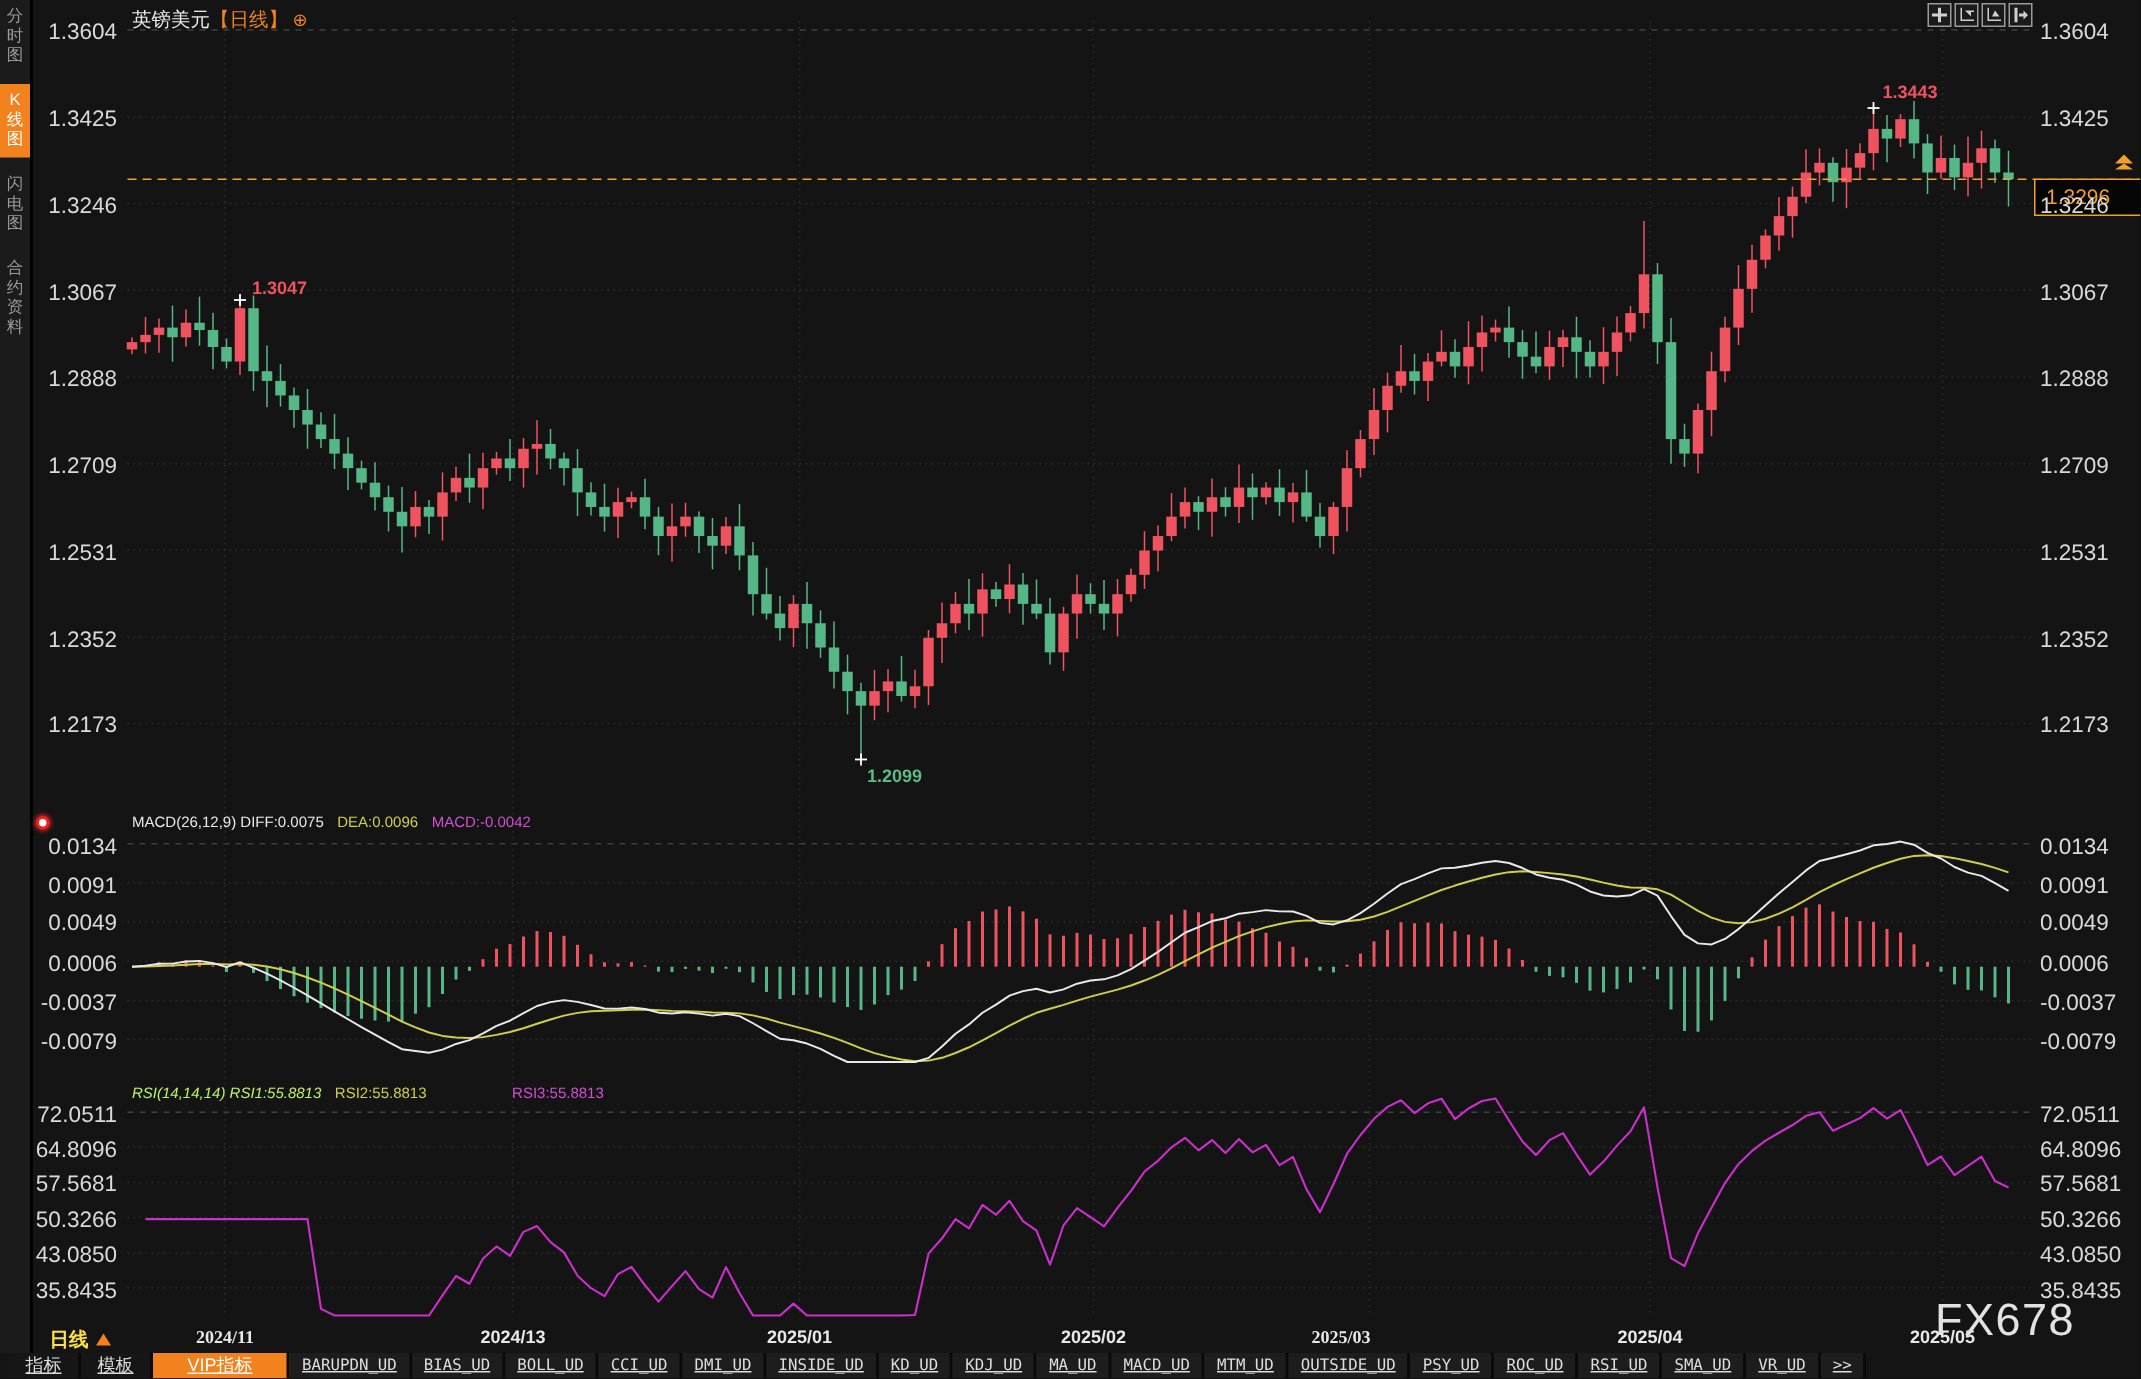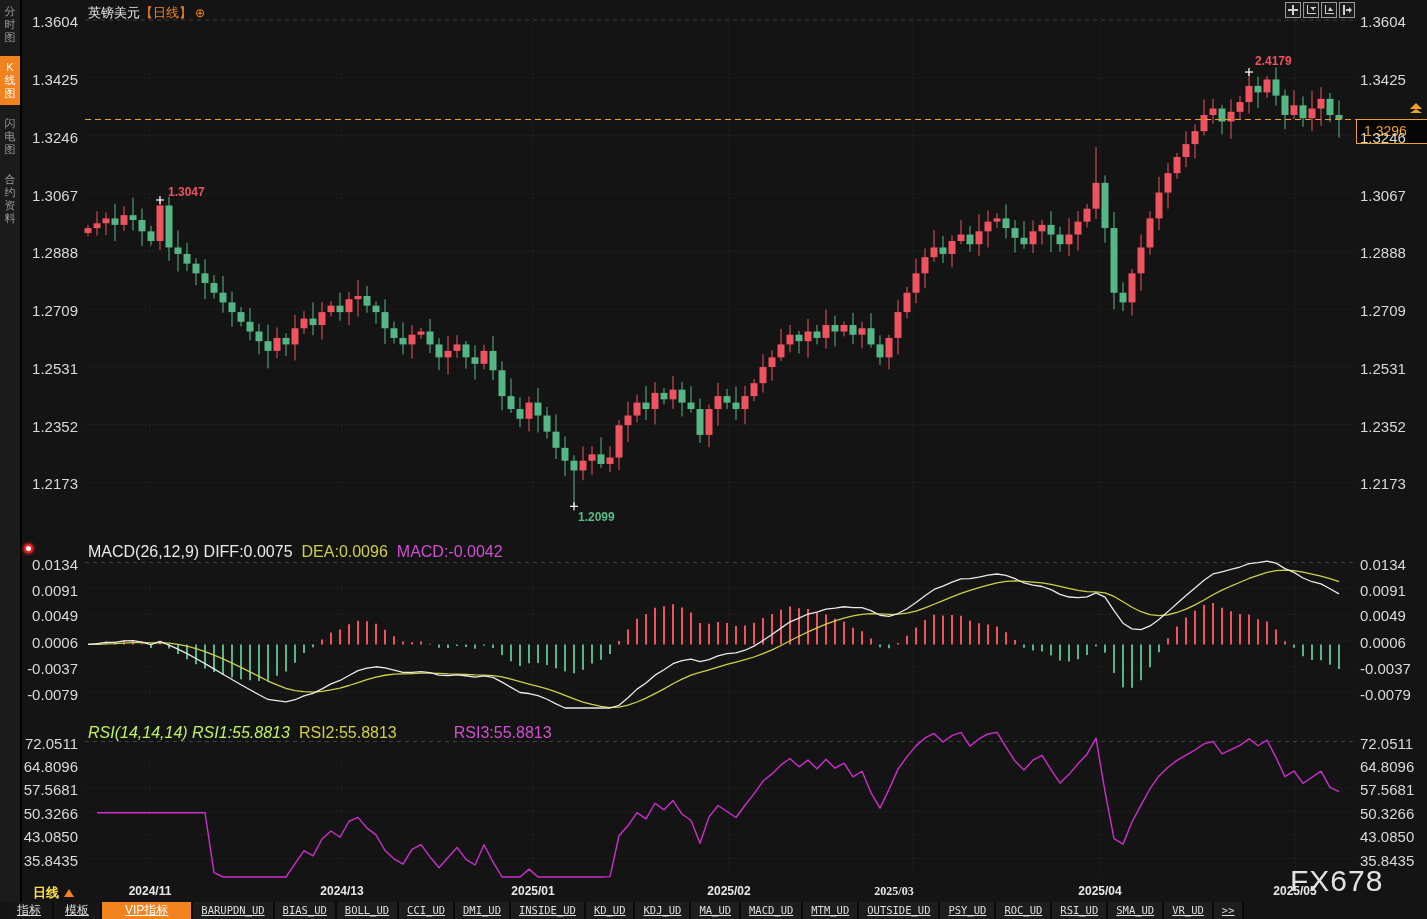--- a/index.html
+++ b/index.html
@@ -18,21 +18,21 @@
   
   #top-icons{position:absolute;right:72px;top:2px;display:flex;gap:2px;}
   .ticon{width:14px;height:14px;border:1px solid #9a9a9a;background:#1b1b1b;display:flex;
          align-items:center;justify-content:center;cursor:pointer;}
   .ticon svg{display:block;}
   
   .tick{position:absolute;font-size:15px;color:#d9d9d9;}
   .tick.left{width:58px;left:20px;text-align:right;}
   .tick.right{left:1360px;text-align:left;}
   
-  .panel-header{position:absolute;left:88px;font-size:16px;white-space:nowrap;}
+  .panel-header{position:absolute;left:88px;font-size:10px;white-space:nowrap;}
   .panel-header span{margin-right:9px;}
   
   #macd-dot{position:absolute;left:24px;top:544px;width:5px;height:5px;border-radius:50%;
             background:#fff;border:2px solid #e22;box-shadow:0 0 3px 1px rgba(255,40,40,.8);}
   
   .pmark{position:absolute;font-size:12px;font-weight:bold;white-space:nowrap;}
   
   #price-box{position:absolute;left:1356px;top:119px;width:68px;height:23px;background:#050505;
              border:1px solid #f0a030;color:#f0a030;font-size:14px;line-height:23px;padding-left:7px;}
   #price-arrow{position:absolute;left:1410px;top:103px;width:0;height:0;color:#f0a030;}
@@ -576,21 +576,21 @@
 
   <div id="price-box">
     <span>1.3296</span>
   </div>
   <div id="price-arrow">
       <span class="t1"></span>
       <span class="t2"></span>
     </div>
 
   <div id="xaxis">
-      <div class="mlabel" style="left: 150px;">2024/11</div>
+      <div class="mlabel" style="left: 150px; font-family: Liberation Serif, serif;">2024/11</div>
       <div class="mlabel" style="left: 342px;">2024/13</div>
       <div class="mlabel" style="left: 533px;">2025/01</div>
       <div class="mlabel" style="left: 729px;">2025/02</div>
       <div class="mlabel" style="left: 894px; font-family: Liberation Serif, serif;">2025/03</div>
       <div class="mlabel" style="left: 1100px;">2025/04</div>
       <div class="mlabel" style="left: 1295px;">2025/05</div>
     </div>
   <div id="timeframe">
     <span>日线</span><span class="tri"></span>
   </div>
@@ -615,21 +615,21 @@
       <div class="tbtn ">OUTSIDE_UD</div>
       <div class="tbtn ">PSY_UD</div>
       <div class="tbtn ">ROC_UD</div>
       <div class="tbtn ">RSI_UD</div>
       <div class="tbtn ">SMA_UD</div>
       <div class="tbtn ">VR_UD</div>
       <div class="tbtn ">&gt;&gt;</div>
     </div>
 <div class="pmark" style="left: 168px; top: 184.984px; color: rgb(239, 83, 96);">1.3047</div>
     <div class="pmark" style="left: 578px; top: 510.312px; color: rgb(92, 186, 133);">1.2099</div>
-    <div class="pmark" style="left: 1255px; top: 54.024px; color: rgb(239, 83, 96);">2.4179</div>
+    <div class="pmark" style="left: 1255px; top: 54.024px; color: rgb(239, 83, 96);">1.3443</div>
     <div class="tick left" style="top: 13px;">1.3604</div>
     <div class="tick right" style="top: 13px;">1.3604</div>
     <div class="tick left" style="top: 70.8404px;">1.3425</div>
     <div class="tick right" style="top: 70.8404px;">1.3425</div>
     <div class="tick left" style="top: 128.681px;">1.3246</div>
     <div class="tick right" style="top: 128.681px;">1.3246</div>
     <div class="tick left" style="top: 186.521px;">1.3067</div>
     <div class="tick right" style="top: 186.521px;">1.3067</div>
     <div class="tick left" style="top: 244.362px;">1.2888</div>
     <div class="tick right" style="top: 244.362px;">1.2888</div>

